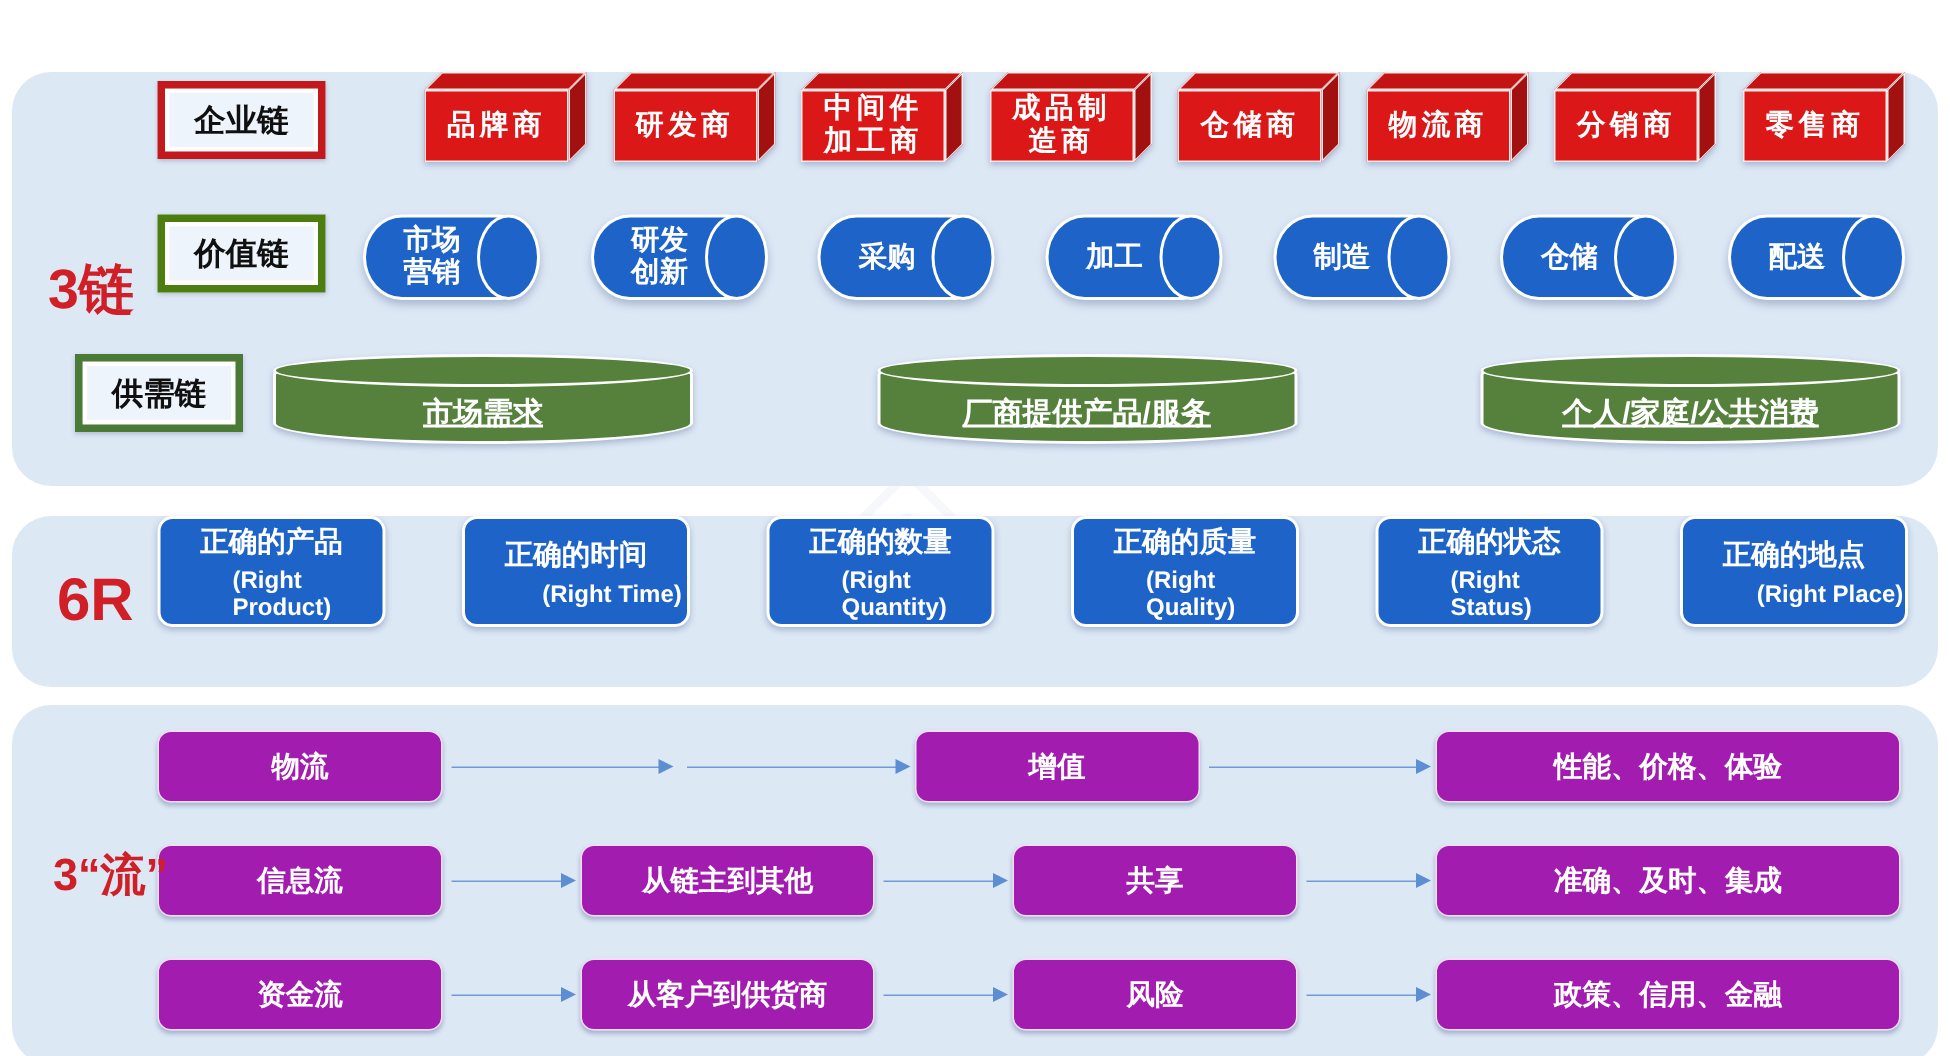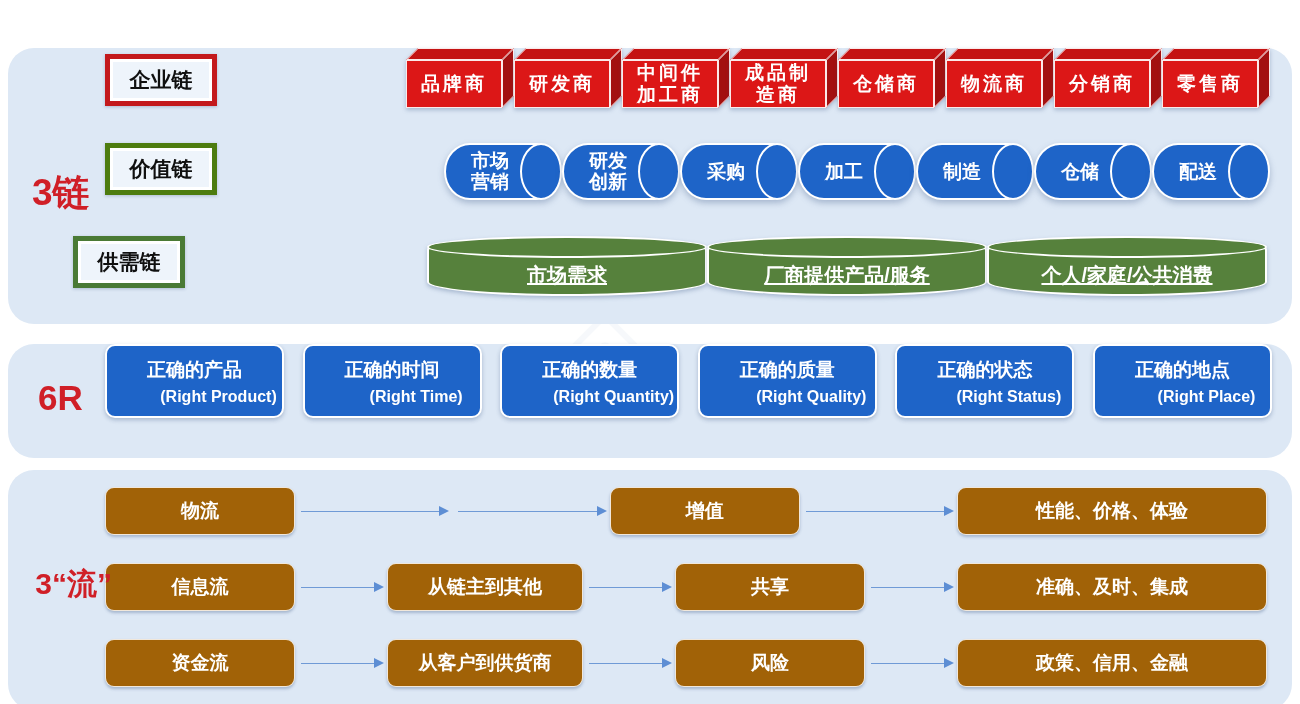--- a/index.html
+++ b/index.html
@@ -11,35 +11,35 @@
   .wm { position:absolute; width:90px; height:90px; border:6px solid rgba(140,165,200,.08); transform:rotate(45deg); border-radius:10px; }
   .wm::after { content:""; position:absolute; inset:14px; border:5px solid rgba(140,165,200,.07); border-radius:6px; }
 
   .panel { position:relative; background:#dde8f5; border-radius:26px; margin:0 8px 12px 8px; }
   .panel-chains { height:276px; }
   .panel-6r { height:114px; }
   .panel-flows { height:240px; margin-bottom:0; }
 
   .side-label { position:absolute; font-weight:bold; color:#d01f27; line-height:1; }
   .lbl-chains { left:24px; top:126px; font-size:37px; }
-  .lbl-6r { left:30px; top:36px; font-size:35px; }
+  .lbl-6r { left:30px; top:36px; font-size:40px; }
   .lbl-flows { left:8px; top:99px; font-size:30px; width:96px; text-align:right; }
 
   
   .key { width:112px; height:52px; background:#eef4fb; display:flex; align-items:center; justify-content:center;
          font-weight:bold; font-size:21px; color:#101010; box-shadow:inset 0 0 0 3px #fff, 0 1px 3px rgba(30,60,110,.25); flex:0 0 auto; }
   .key-red { border:5px solid #c3191c; }
   .key-blue { border:5px solid #4d7c0f; }
   .key-green { border:5px solid #4a7a35; }
 
   .row { display:flex; align-items:flex-start; }
   .row-enterprise { margin:18px 22px 0 97px;gap:48px; }
   .row-value { margin:35px 22px 0 97px; }
-  .row-supply { margin:36px 22px 0 65px;gap:28px; }
-  .row-items { flex:1; display:flex; justify-content:flex-end;border-radius:25px; }
+  .row-supply { margin:36px 22px 0 42px; }
+  .row-items { flex:1; display:flex; justify-content:space-between;border-radius:25px; }
   .ent-items { margin-left:18px; }
   .val-items { margin-left:25px; }
   .sup-items { margin-left:20px; margin-right:3px; }
 
   
   .box3d { position:relative; width:108px; height:60px; filter:drop-shadow(0 2px 2px rgba(40,70,120,.3)); }
   .b-top { position:absolute; left:0; top:0; width:96px; height:12px; background:#c41313; border:1px solid #fbe9e9;
            transform:skewX(-45deg); transform-origin:0 100%; }
   .b-side { position:absolute; left:96px; top:12px; width:12px; height:48px; background:#a31010; border:1px solid #fbe9e9;
             transform:skewY(-45deg); transform-origin:0 0; }
@@ -58,30 +58,30 @@
 
   
   .tank { position:relative; width:280px; height:60px; filter:drop-shadow(0 2px 2px rgba(40,70,120,.3)); flex:0 0 auto; }
   .tank-body { position:absolute; left:0; right:0; top:11px; bottom:0; background:#56813c; border:2px solid #fff;
                border-radius:3px 3px 50% 50% / 3px 3px 14px 14px; }
   .tank-top { position:absolute; left:0; right:0; top:0; height:22px; background:#56813c; border:2px solid #fff; border-radius:50%; }
   .tank-text { position:absolute; left:0; right:0; top:26px; text-align:center; color:#fff; font-weight:bold; font-size:20px;text-decoration:underline; }
 
   
   .row-6r { margin:20px 20px 0 97px; display:flex; justify-content:space-between; }
-  .rbox { width:179px; height:74px; background:#1e64c8; border:2.5px solid #fff; border-radius:10px;
+  .rbox { width:152px; height:74px; background:#1e64c8; border:2.5px solid #fff; border-radius:10px;
           display:flex; flex-direction:column; align-items:center; justify-content:center; gap:5px;
           color:#fff; box-shadow:0 2px 4px rgba(40,70,120,.3); }
   .rbox .zh { font-weight:bold; font-size:19px; }
   .rbox .en { font-weight:bold; font-size:16px;margin-left:48px; }
 
   
   .flow-area { padding:17px 25px 0 97px; }
   .flow-row { display:flex; align-items:center; margin-bottom:28px; }
-  .fbox { height:48px; background:#a16207; border:1px solid rgba(255,255,255,.85); border-radius:9px;
+  .fbox { height:48px; background:#a21caf; border:1px solid rgba(255,255,255,.85); border-radius:9px;
           display:flex; align-items:center; justify-content:center; color:#fff; font-weight:bold; font-size:19px;
           box-shadow:0 2px 3px rgba(40,70,120,.3); flex:0 0 auto; }
   .c1 { width:190px; } .c2 { width:196px; } .c3 { width:190px; } .c4 { width:310px; }
   .arrow { flex:1; position:relative; height:48px; }
   .arrow::before { content:""; position:absolute; left:6px; right:12px; top:50%; border-top:1.6px solid #6f9ad6; }
   .arrow::after { content:""; position:absolute; right:3px; top:50%; transform:translateY(-50%);
                   border-left:10px solid #5d8ed4; border-top:5.5px solid transparent; border-bottom:5.5px solid transparent; }
 </style>
 </head>
 <body>

